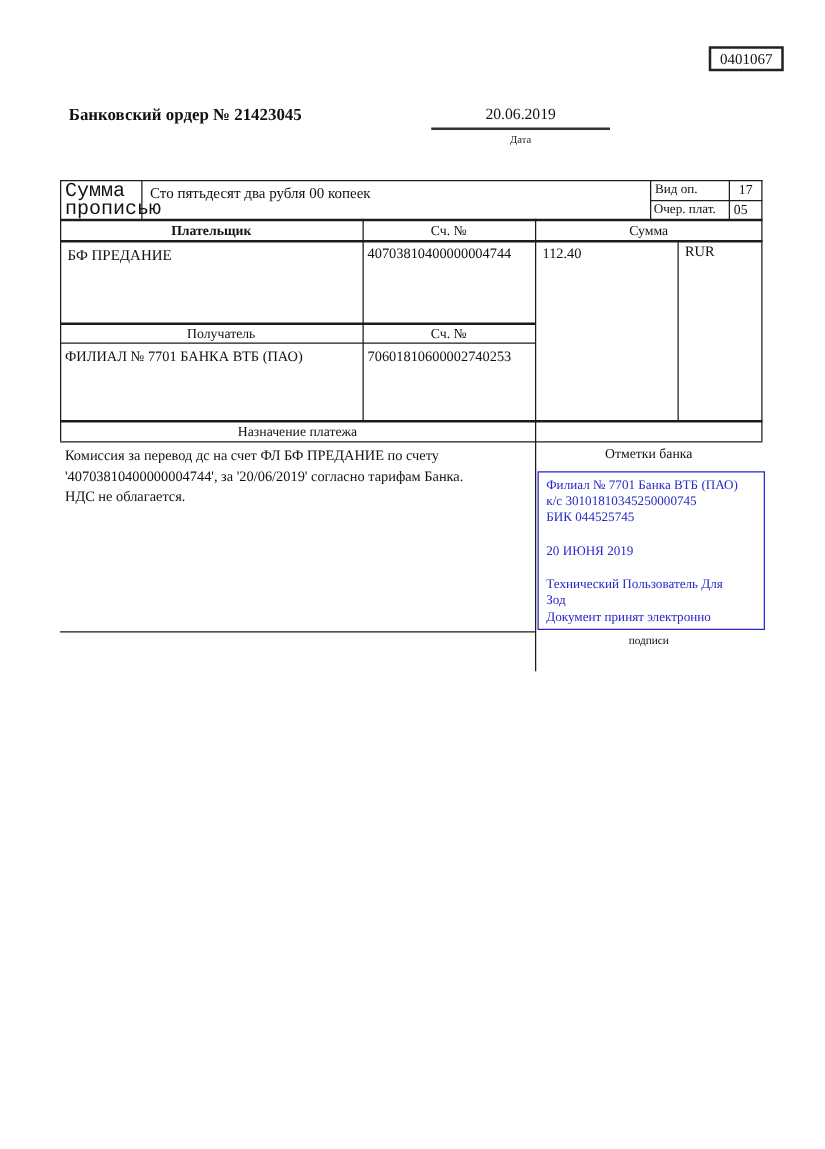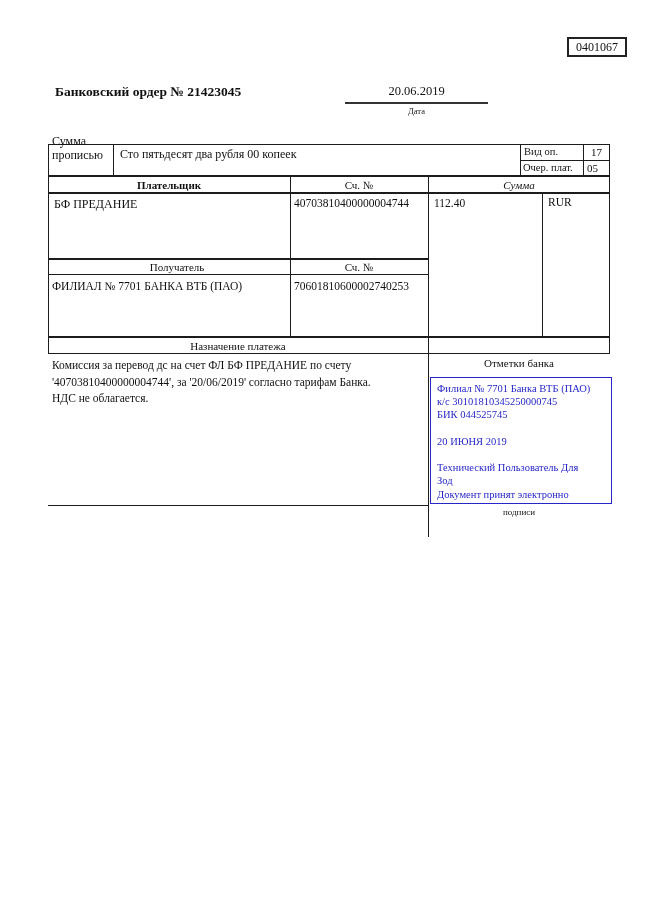--- a/index.html
+++ b/index.html
@@ -20,31 +20,31 @@
     border:2px solid #222; font-size:12px; line-height:16px; text-align:center;
   }
   .doc-title {
     left:55px; top:84px;
     font-family:Liberation Serif, serif; font-weight:bold; font-size:13.5px;
   }
   .date-value { left:345px; top:84px; width:143px; text-align:center; font-size:12.5px; }
   .date-rule  { left:345px; top:102px; width:143px; height:2px; background:#333; position:absolute; }
   .date-label { left:345px; top:106px; width:143px; text-align:center; font-size:8.5px; color:#222; }
 
-  .sum-label  { left:52px; top:135px; width:58px; font-size:12px; line-height:13.5px; }
+  .sum-label  { left:52px; top:147px; width:58px; font-size:16px; line-height:13.5px;font-family:Liberation Mono, monospace; }
   .sum-words  { left:120px; top:147px; width:395px; font-size:12px; }
   .vid-label  { left:524px; top:146px; width:58px; font-size:10.5px; }
   .vid-value  { left:583px; top:146px; width:27px; text-align:center; font-size:11px; }
   .ocher-label{ left:523px; top:162px; width:60px; font-size:10.5px; }
   .ocher-value{ left:583px; top:162px; width:19px; text-align:center; font-size:11px; }
 
   .hdr { font-size:11px; }
   .payer-header   { left:48px;  top:179px; width:242px;font-weight:bold; }
   .payer-acct-hdr { left:290px; top:179px; width:138px; }
-  .sum-header     { left:428px; top:179px; width:182px;font-style:italic; }
+  .sum-header     { left:428px; top:179px; width:182px; }
   .payer-name     { left:54px;  top:197px; width:230px; font-size:12px; }
   .payer-account  { left:294px; top:197px; width:132px; font-size:11.5px; }
   .amount-value   { left:434px; top:197px; font-size:11.5px; }
   .currency-value { left:548px; top:196px; font-size:11.5px; }
 
   .recip-header   { left:56px;  top:261px; width:242px; }
   .recip-acct-hdr { left:290px; top:261px; width:138px; }
   .recip-name     { left:52px;  top:280px; width:235px; font-size:11.5px; }
   .recip-account  { left:294px; top:280px; width:132px; font-size:11.5px; }
 

